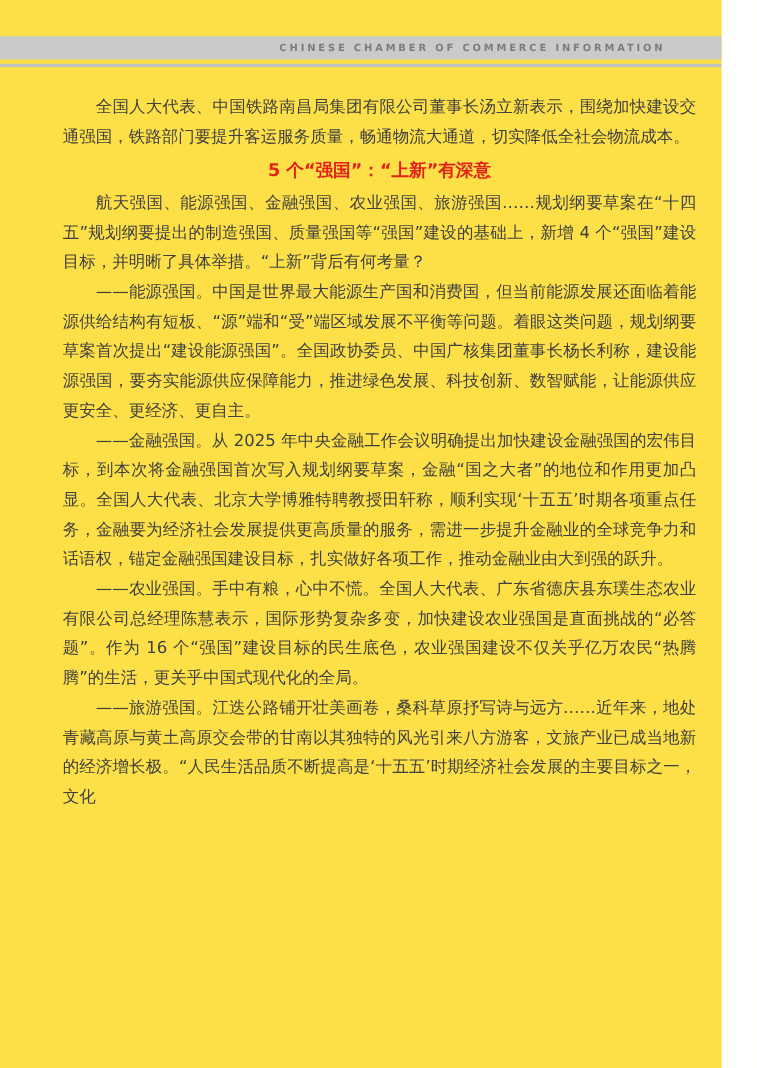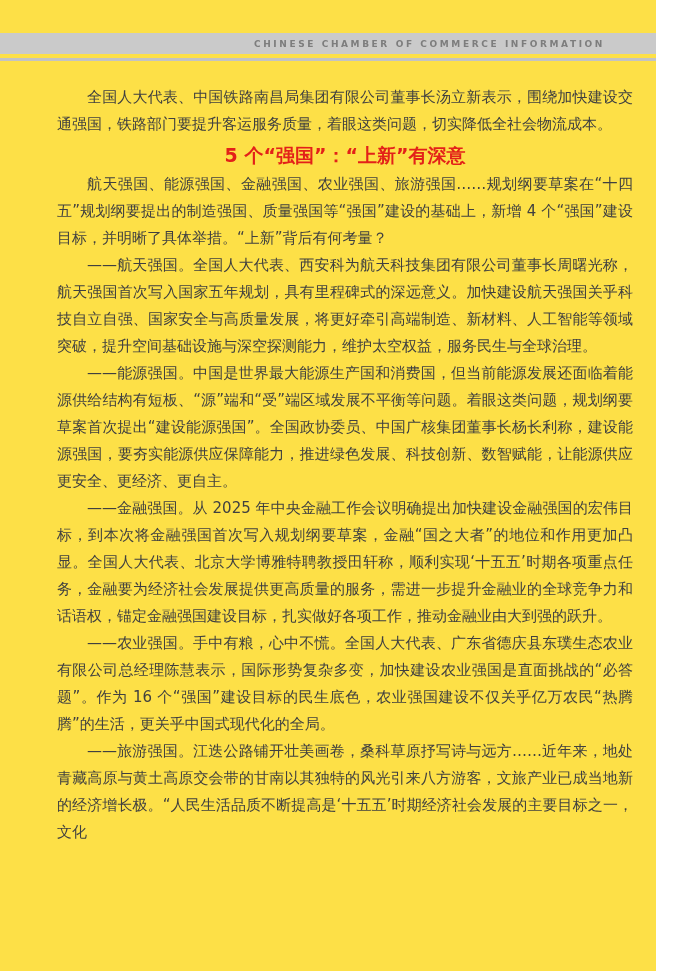--- a/index.html
+++ b/index.html
@@ -55,21 +55,21 @@
   }
   .content p {
     margin: 0;
     text-indent: 2em;
     word-break: break-all;
   }
   .section-heading {
     margin: 3px 0 2px 0;
     text-indent: 0;
     text-align: center;
-    font-size: 19px;
+    font-size: 16px;
     font-weight: bold;
     color: #e32119;
     line-height: 28px;
   }
   .page-number {
     position: absolute;
     bottom: 24px;
     left: 16px;
     width: 688px;
     text-align: right;
@@ -82,26 +82,25 @@
 <body>
 
 <div class="page">
 
   <div class="header-bar">
     <span class="header-text">CHINESE CHAMBER OF COMMERCE INFORMATION</span>
   </div>
   <div class="header-rule"></div>
 
   <div class="content">
-    <p>全国人大代表、中国铁路南昌局集团有限公司董事长汤立新表示，围绕加快建设交通强国，铁路部门要提升客运服务质量，着眼这类问题，切实降低全社会物流成本。</p>
+    <p>全国人大代表、中国铁路南昌局集团有限公司董事长汤立新表示，围绕加快建设交通强国，铁路部门要提升客运服务质量，畅通物流大通道，切实降低全社会物流成本。</p>
 
     <h2 class="section-heading">5 个“强国”：“上新”有深意</h2>
 
     <p>航天强国、能源强国、金融强国、农业强国、旅游强国……规划纲要草案在“十四五”规划纲要提出的制造强国、质量强国等“强国”建设的基础上，新增 4 个“强国”建设目标，并明晰了具体举措。“上新”背后有何考量？</p>
-    <p>——航天强国。全国人大代表、西安科为航天科技集团有限公司董事长周曙光称，航天强国首次写入国家五年规划，具有里程碑式的深远意义。加快建设航天强国关乎科技自立自强、国家安全与高质量发展，将更好牵引高端制造、新材料、人工智能等领域突破，提升空间基础设施与深空探测能力，维护太空权益，服务民生与全球治理。</p>
     <p>——能源强国。中国是世界最大能源生产国和消费国，但当前能源发展还面临着能源供给结构有短板、“源”端和“受”端区域发展不平衡等问题。着眼这类问题，规划纲要草案首次提出“建设能源强国”。全国政协委员、中国广核集团董事长杨长利称，建设能源强国，要夯实能源供应保障能力，推进绿色发展、科技创新、数智赋能，让能源供应更安全、更经济、更自主。</p>
     <p>——金融强国。从 2025 年中央金融工作会议明确提出加快建设金融强国的宏伟目标，到本次将金融强国首次写入规划纲要草案，金融“国之大者”的地位和作用更加凸显。全国人大代表、北京大学博雅特聘教授田轩称，顺利实现‘十五五’时期各项重点任务，金融要为经济社会发展提供更高质量的服务，需进一步提升金融业的全球竞争力和话语权，锚定金融强国建设目标，扎实做好各项工作，推动金融业由大到强的跃升。</p>
     <p>——农业强国。手中有粮，心中不慌。全国人大代表、广东省德庆县东璞生态农业有限公司总经理陈慧表示，国际形势复杂多变，加快建设农业强国是直面挑战的“必答题”。作为 16 个“强国”建设目标的民生底色，农业强国建设不仅关乎亿万农民“热腾腾”的生活，更关乎中国式现代化的全局。</p>
     <p>——旅游强国。江迭公路铺开壮美画卷，桑科草原抒写诗与远方……近年来，地处青藏高原与黄土高原交会带的甘南以其独特的风光引来八方游客，文旅产业已成当地新的经济增长极。“人民生活品质不断提高是‘十五五’时期经济社会发展的主要目标之一，文化</p>
   </div>
 
   <div class="page-number">07</div>
 
 </div>
 

